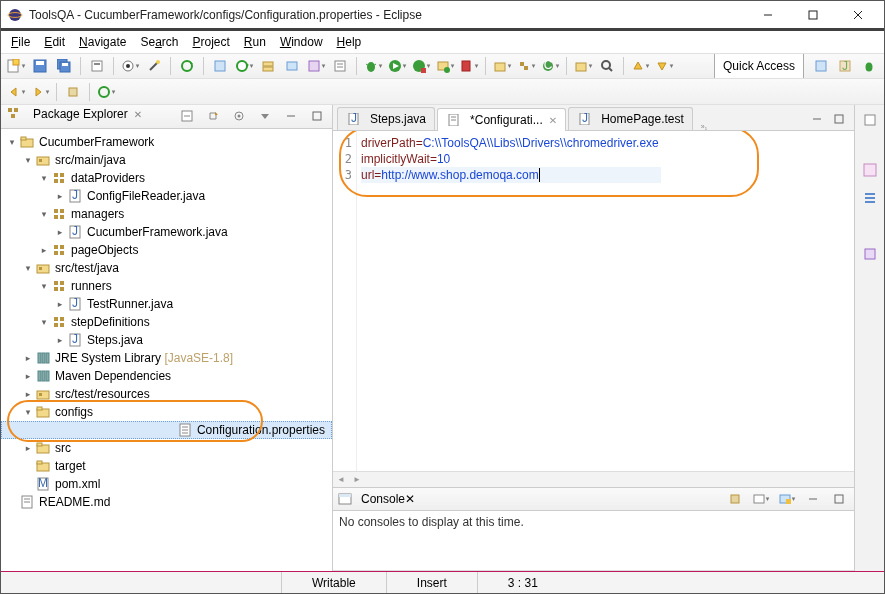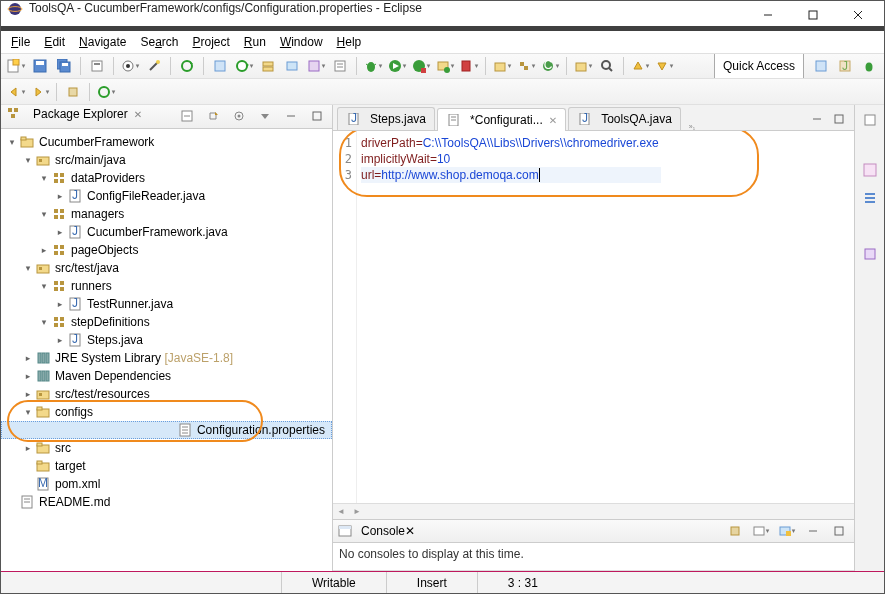--- a/index.html
+++ b/index.html
@@ -1,18 +1,18 @@
 <!DOCTYPE html>
 <html><head>
 <meta charset="utf-8">
 <style>
 * { box-sizing: border-box; margin: 0; padding: 0; font-family: "Segoe UI", Tahoma, sans-serif; font-size: 12px; }
 body { background: #fff; overflow: hidden; }
 .window { width: 885px; height: 594px; border: 1px solid #555; background: #fff; position: relative; display: flex; flex-direction: column; }
-.titlebar { height: 30px; display: flex; align-items: flex-start; padding: 0 4px; border-bottom: 5px solid #404040; }
+.titlebar { height: 30px; display: flex; align-items: center; padding: 0 4px; border-bottom: 3px solid #404040; }
 .titlebar .icon { width: 16px; height: 16px; margin: 0 6px 0 2px; display: flex; align-items: center; justify-content: center; }
 .titlebar .title { flex: 1; font-size: 12px; color: #222; }
 .titlebar .winbtn { width: 45px; height: 28px; display: flex; align-items: center; justify-content: center; }
 
 .menubar { height: 22px; display: flex; align-items: center; padding: 0 4px; gap: 2px; }
 .menubar .mitem { padding: 2px 6px; }
 .menubar .mitem u { text-decoration: underline; }
 
 .toolbar { height: 26px; display: flex; align-items: center; padding: 2px 4px; gap: 2px; border-top: 1px solid #e0e0e0; border-bottom: 1px solid #e0e0e0; background: linear-gradient(#fafafa,#f0f0f0); flex-wrap: nowrap; overflow: hidden; }
 .tbtn { width: 22px; height: 22px; display: flex; align-items: center; justify-content: center; border: 1px solid transparent; border-radius: 2px; }
@@ -49,21 +49,21 @@
 .code .v1 { color: #1a47d6; }
 .code .currentline { background: #eef4fc; display: inline-block; min-width: 300px; }
 .caret { display: inline-block; width: 1px; height: 14px; background: #000; vertical-align: text-bottom; }
 .highlight-oval { position: absolute; border: 2px solid #f08a1d; border-radius: 28px; pointer-events: none; }
 
 .hscroll { height: 16px; border-top: 1px solid #ddd; background: #f3f3f3; display: flex; align-items: center; }
 .hscroll::before, .hscroll::after { content: "◄"; font-size: 8px; color: #999; padding: 0 4px; }
 .hscroll::after { content: "►"; }
 
 .console-header { height: 24px; display: flex; align-items: center; border-top: 1px solid #ccc; border-bottom: 1px solid #ccc; padding: 0 4px; gap: 4px; background: linear-gradient(#fafafa,#efefef); }
-.console-body { height: 28px; padding: 4px 6px; color: #333; font-size: 12px; border-bottom: 1px solid #ddd; }
+.console-body { height: 60px; padding: 4px 6px; color: #333; font-size: 12px; border-bottom: 1px solid #ddd; }
 
 .right-rail { width: 30px; border-left: 1px solid #ccc; background: #f2f2f2; display: flex; flex-direction: column; align-items: center; padding-top: 4px; gap: 6px; }
 
 .statusbar { height: 22px; border-top: 1px solid #be185d; display: flex; align-items: center; font-size: 12px; background: #f4f4f4; }
 .statusbar .cell { border-left: 1px solid #ccc; height: 100%; display: flex; align-items: center; padding: 0 30px; }
 
 svg { display: block; }
 </style>
 </head>
 <body>
@@ -608,21 +608,21 @@
             <span>*Configurati...</span>
             <span class="xc">✕</span>
           </div>
         <div class="etab">
             <span class="icon-sm">
               <svg width="12" height="12">
                 <rect x="1" y="0" width="9" height="12" fill="#fff" stroke="#888"></rect>
                 <text x="6" y="9" text-anchor="middle" font-size="7" fill="#3a6bb0">J</text>
               </svg>
             </span>
-            <span>ToolsQA.java</span>
+            <span>HomePage.test</span>
           </div>
         <span style="padding:0 6px; font-size:7px; color:#888;">»₁</span>
         <span class="spacer"></span>
         <div class="tbtn">
             <svg width="10" height="10">
               <line x1="1" y1="5" x2="9" y2="5" stroke="#666"></line>
             </svg>
           </div>
         <div class="tbtn">
             <svg width="10" height="10">

